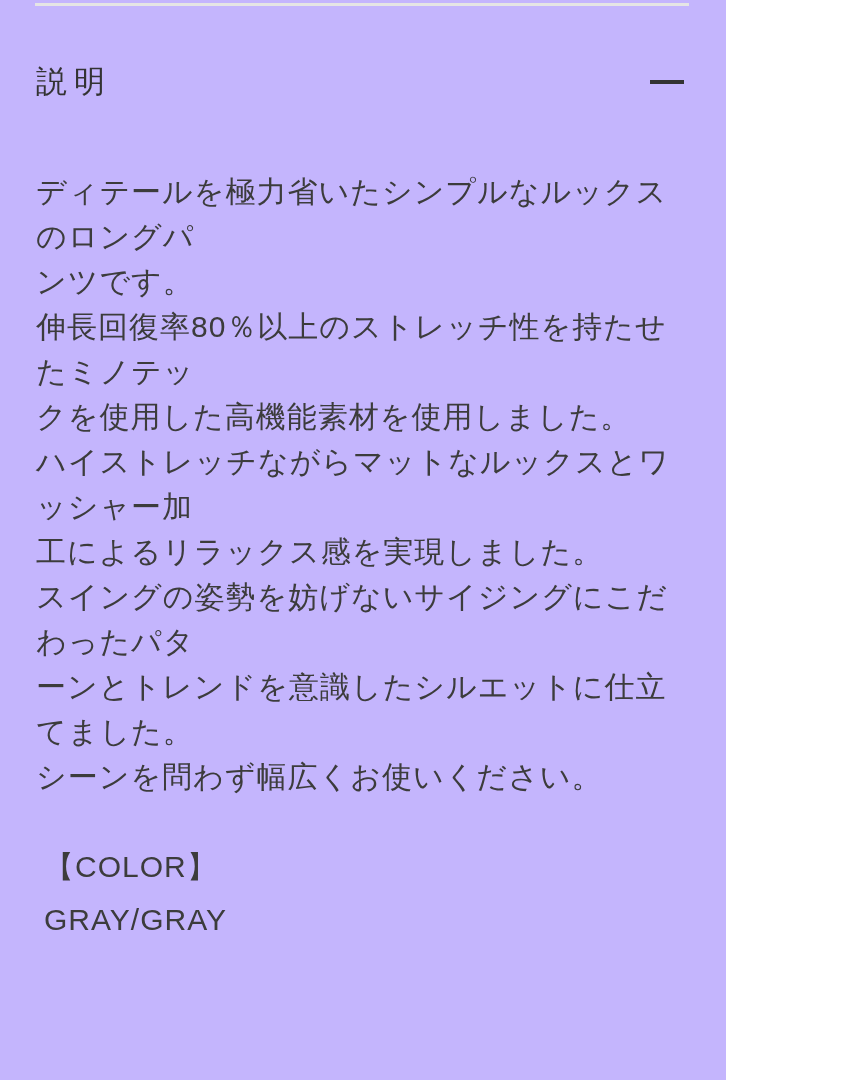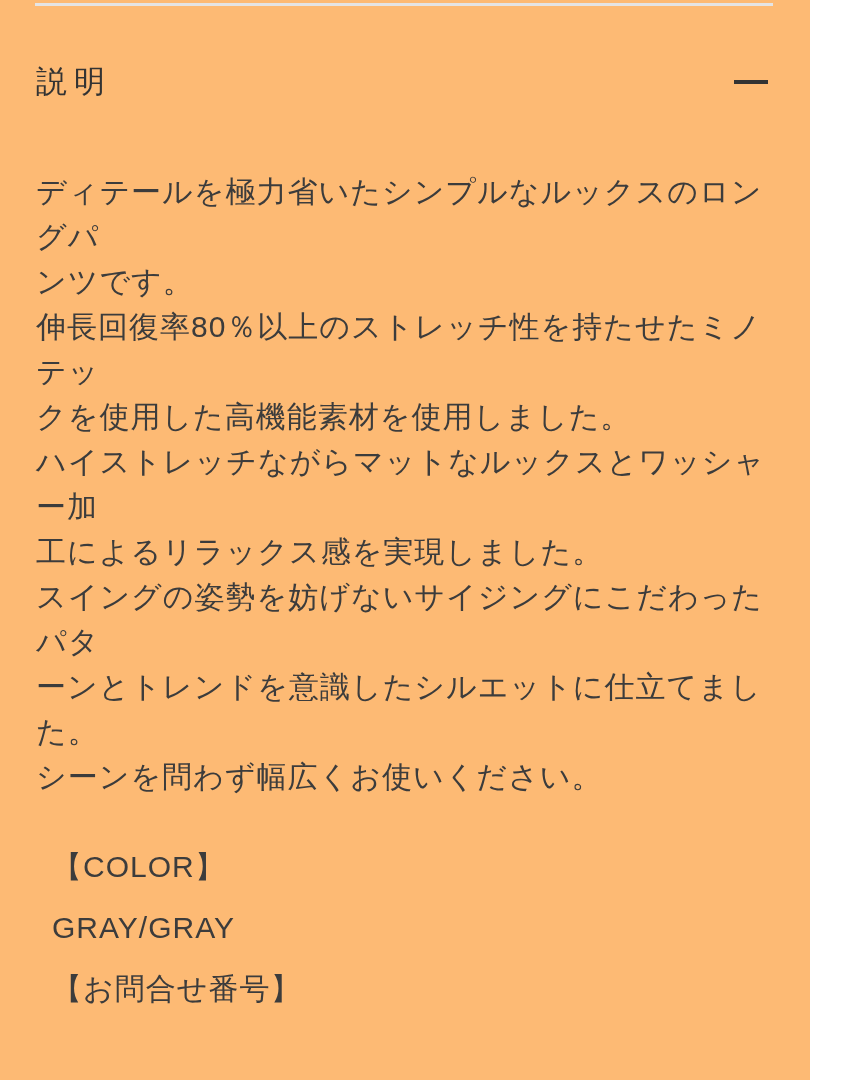--- a/index.html
+++ b/index.html
@@ -2,23 +2,23 @@
 <html><head>
 <meta charset="utf-8">
 <style>
   * { margin: 0; padding: 0; box-sizing: border-box; }
   html, body {
     background: #ffffff;
     font-family: "Liberation Sans", "DejaVu Sans", sans-serif;
   }
   .page {
     position: relative;
-    width: 810px;
+    width: 726px;
     height: 1080px;
-    background: #fdba74;
+    background: #c4b5fd;
     overflow: hidden;
     color: #3c3c3c;
   }
   .divider {
     margin: 3px 37px 0 35px;
     height: 3px;
     background: #e5e5e5;
   }
   .accordion-header {
     margin-top: 57px;
@@ -46,21 +46,21 @@
     padding: 0 36px;
     font-size: 30px;
     line-height: 45px;
     letter-spacing: 1px;
     color: #3c3c3c;
   }
   .para {
     white-space: pre-line;
     margin-bottom: 45px;
   }
-  .line { margin: 16px; }
+  .line { margin: 8px; }
 </style>
 </head>
 <body>
 
 <div class="page">
 
   <div class="divider"></div>
 
   <div class="accordion-header">
     <h2 class="section-title">説明</h2>
@@ -73,17 +73,16 @@
 伸長回復率80％以上のストレッチ性を持たせたミノテッ
 クを使用した高機能素材を使用しました。
 ハイストレッチながらマットなルックスとワッシャー加
 工によるリラックス感を実現しました。
 スイングの姿勢を妨げないサイジングにこだわったパタ
 ーンとトレンドを意識したシルエットに仕立てました。
 シーンを問わず幅広くお使いください。</p>
 
     <p class="line">【COLOR】</p>
     <p class="line">GRAY/GRAY</p>
-    <p class="line">【お問合せ番号】</p>
 
   </div>
 
 </div>
 
 </body></html>

